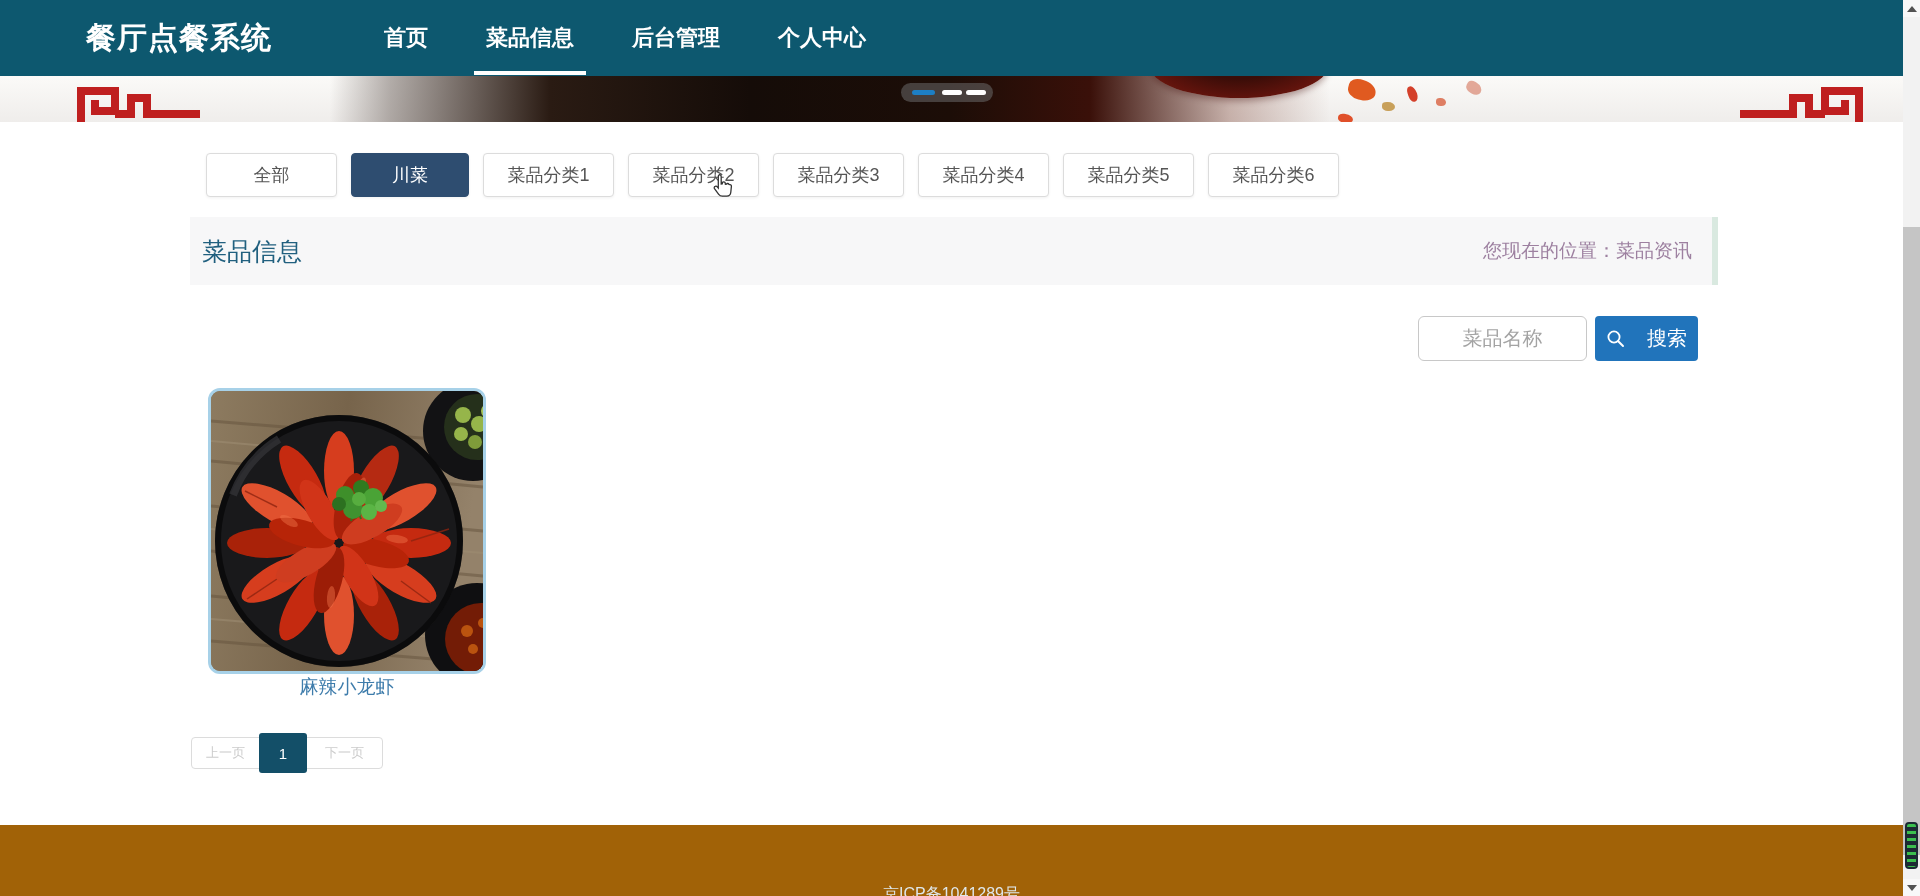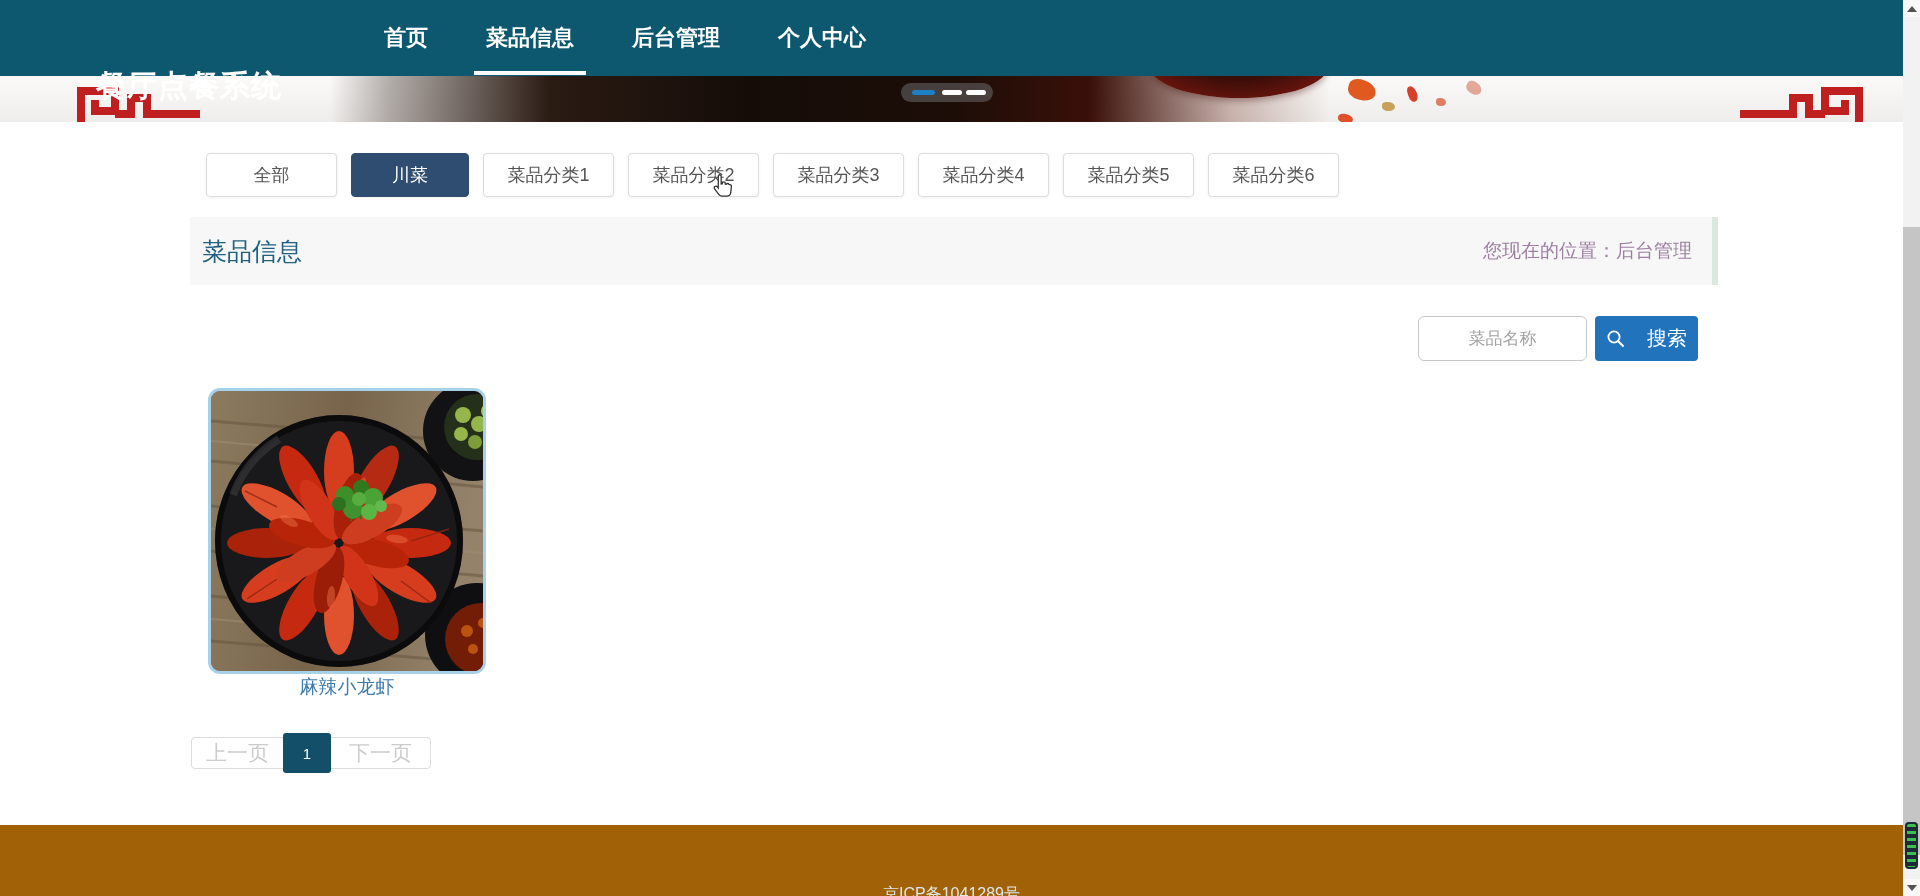--- a/index.html
+++ b/index.html
@@ -2,22 +2,22 @@
 <html><head>
 <meta charset="utf-8">
 <style>
   * { margin:0; padding:0; box-sizing:border-box; }
   html,body { width:1920px; height:896px; overflow:hidden; background:#fff;
     font-family:"Liberation Sans","DejaVu Sans",sans-serif; }
   .viewport { position:relative; width:1920px; height:896px; overflow:hidden; background:#fff; }
 
   
   .navbar { position:absolute; left:0; top:0; width:1903px; height:76px; background:#0d586f; z-index:30; }
-  .logo { position:absolute; left:96px; top:0; height:76px; line-height:76px;
-    color:#fff; font-size:30px; font-weight:bold; letter-spacing:1px;margin-top:48px; }
+  .logo { position:absolute; left:86px; top:0; height:76px; line-height:76px;
+    color:#fff; font-size:30px; font-weight:bold; letter-spacing:1px; }
   .nav-menu { position:absolute; left:372px; top:0; height:76px; display:flex; gap:34px; }
   .nav-item { height:76px; line-height:76px; padding:0 12px; color:#fff; font-size:22px;
     font-weight:600; cursor:pointer; position:relative; white-space:nowrap; }
   .nav-item.active::after { content:""; position:absolute; left:0; right:0; bottom:1px; height:4px; background:#fff; }
 
   
   .banner { position:absolute; left:0; top:76px; width:1903px; height:46px; overflow:hidden;
     background:linear-gradient(180deg,#fbfaf8,#efedeb); z-index:5; }
   .banner-dark { position:absolute; left:330px; top:0; width:1000px; height:46px;
     background:linear-gradient(90deg, rgba(90,80,75,0) 0%, rgba(120,110,105,.55) 6%, #2a1b13 22%,
@@ -43,38 +43,38 @@
   .cat-btn.active { width:118px; background:#2e4d70; border-color:#2e4d70; color:#fff; }
 
   
   .section-header { position:absolute; left:190px; top:217px; width:1528px; height:68px; background:#f7f7f8; }
   .section-accent { position:absolute; right:0; top:0; width:6px; height:68px; background:#d9e9e0; }
   .section-title { position:absolute; left:12px; top:0; height:68px; line-height:68px; font-size:25px; color:#21607f; }
   .breadcrumb { position:absolute; right:26px; top:0; height:68px; line-height:68px; font-size:19px; color:#9d80a0; }
 
   
   .search-input { position:absolute; left:1418px; top:316px; width:169px; height:45px;
-    border:1px solid #c8c8c8; border-radius:6px; text-align:center; font-size:17px; color:#333;
+    border:1px solid #c8c8c8; border-radius:6px; text-align:center; font-size:20px; color:#333;
     outline:none; background:#fff; font-family:inherit; }
   .search-input::placeholder { color:#a3a3a3; }
   .search-btn { position:absolute; left:1595px; top:316px; width:103px; height:45px; background:#2174bb;
     border:none; border-radius:4px; color:#fff; font-size:20px; display:flex; align-items:center;
     justify-content:center; gap:22px; cursor:pointer; font-family:inherit; }
 
   
   .dish-card { position:absolute; left:208px; top:388px; width:278px; cursor:pointer; }
   .dish-image { width:278px; height:286px; border:3px solid #a7d1e8; border-radius:12px;
     overflow:hidden; background:#83735c; }
   .dish-image svg { display:block; }
   .dish-name { width:278px; text-align:center; margin-top:0; font-size:19px; color:#3e7cab; cursor:pointer; }
 
   
   .pagination { position:absolute; left:191px; top:737px; display:flex; align-items:center;
     border:1px solid #dcdcdc; border-radius:4px; height:32px; background:#fff; }
-  .page-btn { padding:0 14px; height:30px; line-height:30px; font-size:21px; color:#ccc; cursor:default; white-space:nowrap; }
+  .page-btn { padding:0 14px; height:30px; line-height:30px; font-size:13px; color:#ccc; cursor:default; white-space:nowrap; }
   .page-btn.next { padding:0 18px; }
   .page-current { width:48px; height:40px; margin:-5px 0; background:#134f68; color:#fff; font-size:15px;
     display:flex; align-items:center; justify-content:center; border-radius:3px; cursor:pointer; z-index:2; }
 
   
   .footer { position:absolute; left:0; top:825px; width:1903px; height:71px; background:#a16207; }
   .footer-icp { position:absolute; left:0; right:0; top:59px; text-align:center; font-size:16px; color:#dfe7ea; }
 
   
   .scrollbar { position:absolute; right:0; top:0; width:17px; height:896px; background:#f2f2f2; z-index:50; }
@@ -139,21 +139,21 @@
     <div class="cat-btn">菜品分类1</div>
     <div class="cat-btn">菜品分类2</div>
     <div class="cat-btn">菜品分类3</div>
     <div class="cat-btn">菜品分类4</div>
     <div class="cat-btn">菜品分类5</div>
     <div class="cat-btn">菜品分类6</div>
   </div>
 
   <div class="section-header">
     <div class="section-title">菜品信息</div>
-    <div class="breadcrumb">您现在的位置：后台管理</div>
+    <div class="breadcrumb">您现在的位置：菜品资讯</div>
     <div class="section-accent"></div>
   </div>
 
   <input class="search-input" type="text" placeholder="菜品名称" style="">
   <button class="search-btn">
     <svg width="19" height="19" viewBox="0 0 19 19">
       <circle cx="8" cy="8" r="5.6" fill="none" stroke="#fff" stroke-width="1.8"></circle>
       <line x1="12.2" y1="12.2" x2="17" y2="17" stroke="#fff" stroke-width="2" stroke-linecap="round"></line>
     </svg>
     <span>搜索</span>

